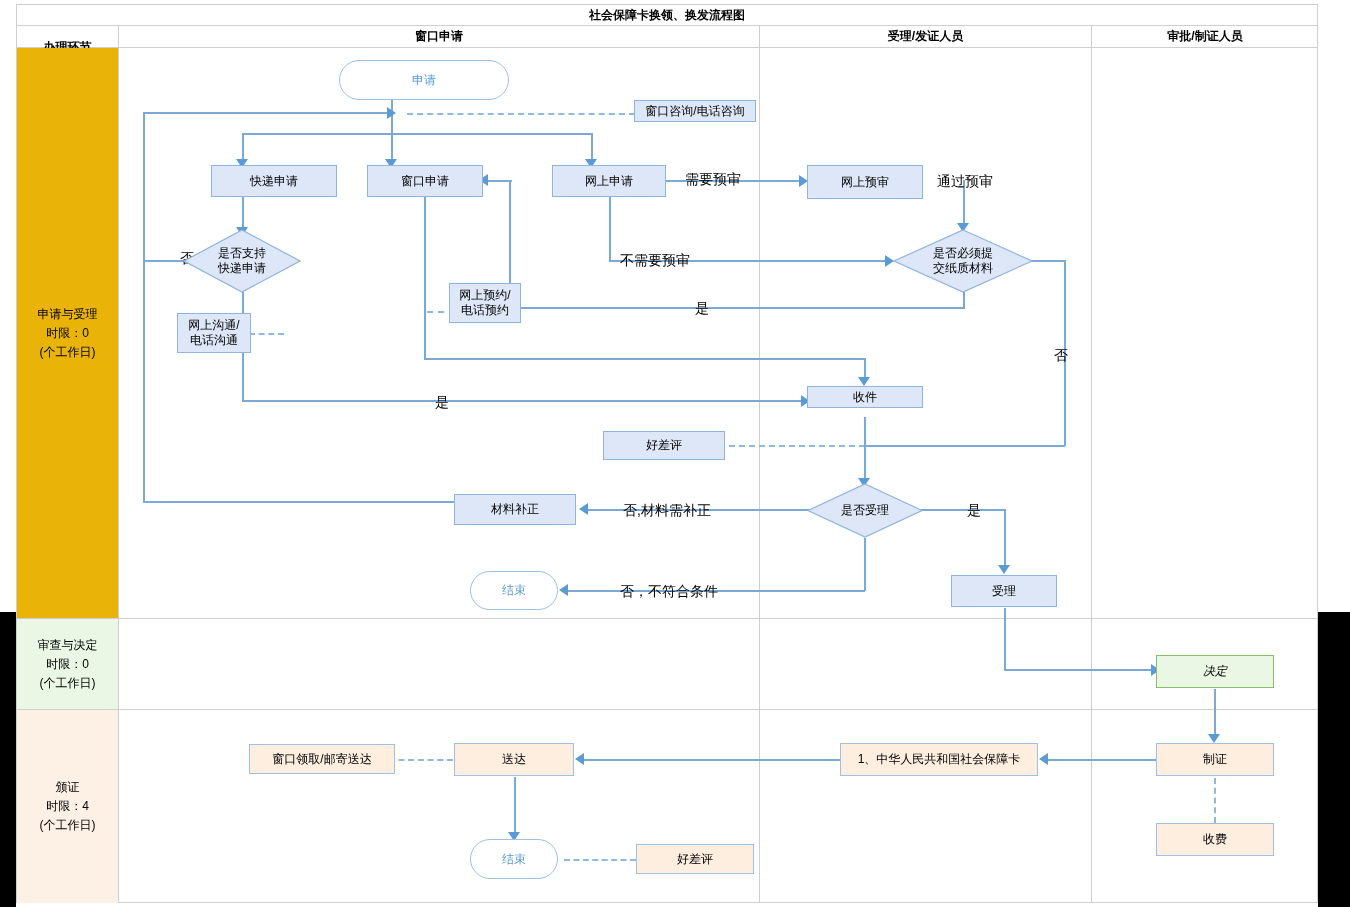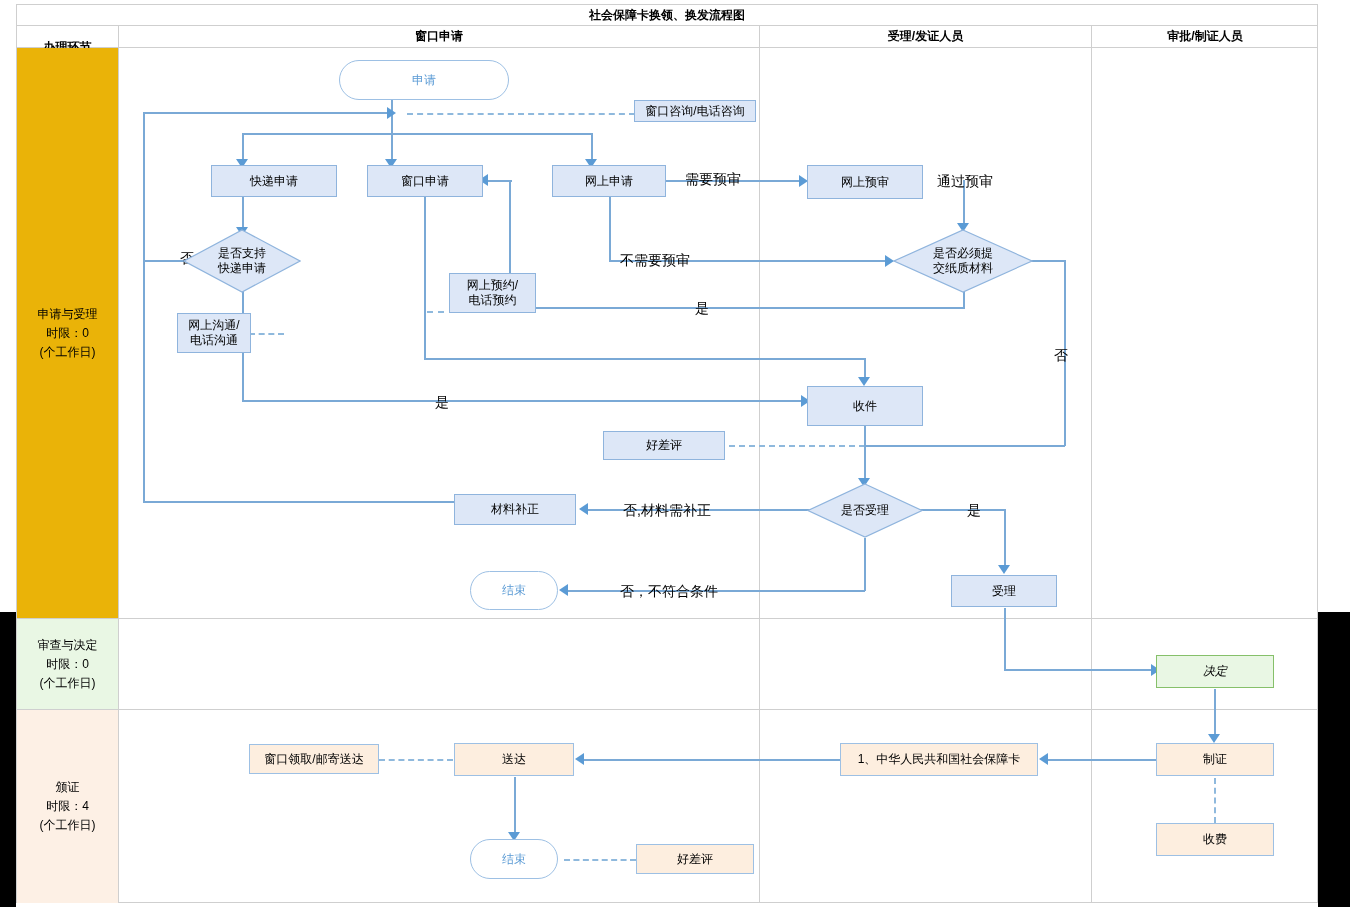--- a/index.html
+++ b/index.html
@@ -206,41 +206,41 @@
       <div class="dtext">是否支持<br>快递申请</div>
     </div>
 
     <div class="node n-diamond" style="left:876px;top:224px;width:140px;height:64px;">
       <svg class="dshape" viewBox="0 0 140 64" preserveAspectRatio="none">
         <polygon points="70,1 139,32 70,63 1,32" fill="#dde7f7" stroke="#8fb4dd" stroke-width="1.2"></polygon>
       </svg>
       <div class="dtext">是否必须提<br>交纸质材料</div>
     </div>
 
-    <div class="node n-blue" style="left:432px;top:268px;width:87px;height:40px;">网上预约/<br>电话预约</div>
+    <div class="node n-blue" style="left:432px;top:278px;width:72px;height:40px;">网上预约/<br>电话预约</div>
     <div class="node n-blue" style="left:160px;top:308px;width:74px;height:40px;">网上沟通/<br>电话沟通</div>
 
-    <div class="node n-blue" style="left:790px;top:381px;width:116px;height:40px;">收件</div>
+    <div class="node n-blue" style="left:790px;top:381px;width:116px;height:22px;">收件</div>
     <div class="node n-blue" style="left:586px;top:426px;width:122px;height:29px;">好差评</div>
     <div class="node n-blue" style="left:437px;top:489px;width:122px;height:31px;">材料补正</div>
 
     <div class="node n-diamond" style="left:790px;top:478px;width:116px;height:55px;">
       <svg class="dshape" viewBox="0 0 116 55" preserveAspectRatio="none">
         <polygon points="58,1 115,27.5 58,54 1,27.5" fill="#dde7f7" stroke="#8fb4dd" stroke-width="1.2"></polygon>
       </svg>
       <div class="dtext">是否受理</div>
     </div>
 
     <div class="node n-term" style="left:453px;top:566px;width:88px;height:39px;">结束</div>
     <div class="node n-blue" style="left:934px;top:570px;width:106px;height:32px;">受理</div>
 
     <div class="node n-green" style="left:1139px;top:650px;width:118px;height:33px;font-style:italic;">决定</div>
 
     <div class="node n-orange" style="left:1139px;top:738px;width:118px;height:33px;">制证</div>
     <div class="node n-orange" style="left:1139px;top:818px;width:118px;height:33px;">收费</div>
     <div class="node n-orange" style="left:823px;top:738px;width:198px;height:33px;">1、中华人民共和国社会保障卡</div>
     <div class="node n-orange" style="left:437px;top:738px;width:120px;height:33px;">送达</div>
-    <div class="node n-orange" style="left:232px;top:739px;width:130px;height:30px;">窗口领取/邮寄送达</div>
+    <div class="node n-orange" style="left:232px;top:739px;width:146px;height:30px;">窗口领取/邮寄送达</div>
     <div class="node n-term" style="left:453px;top:834px;width:88px;height:40px;">结束</div>
     <div class="node n-orange" style="left:619px;top:839px;width:118px;height:30px;">好差评</div>
 
   </div>
 </div>
 
 </body></html>

